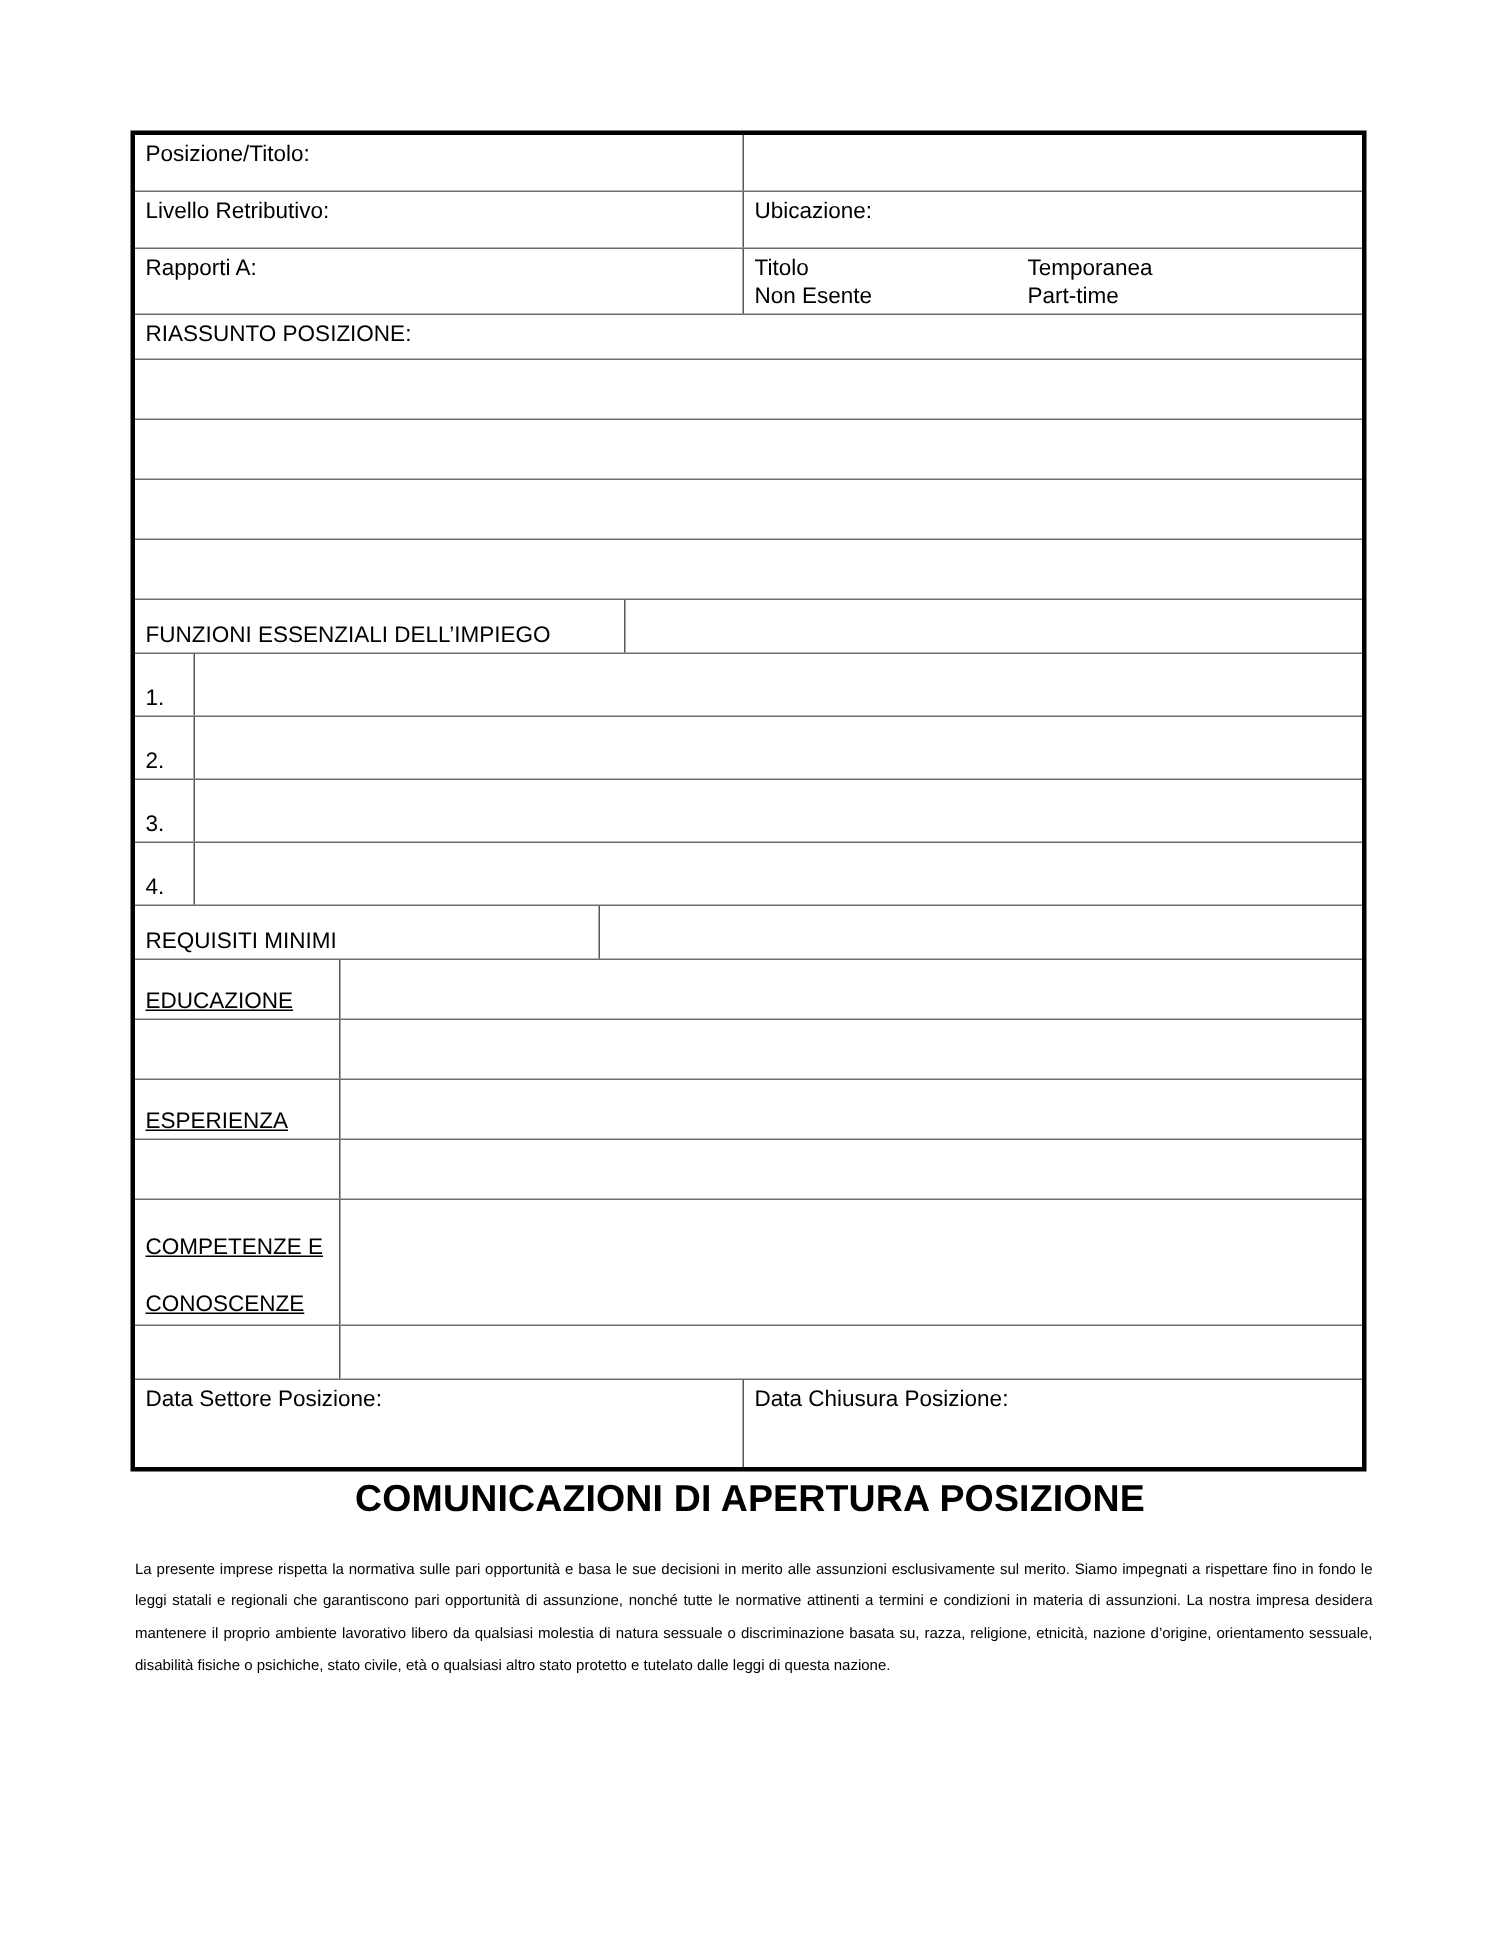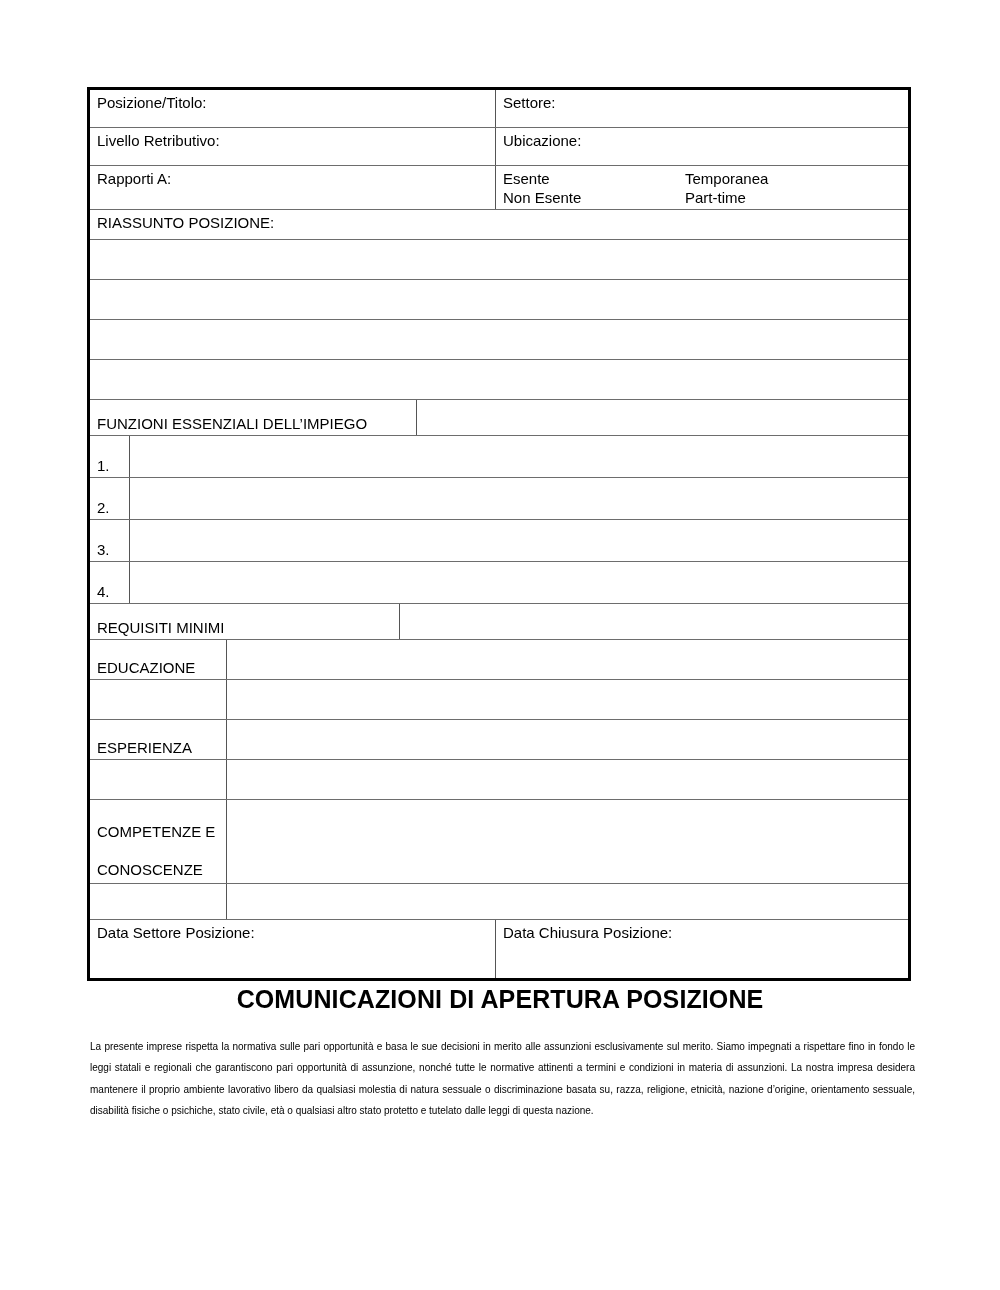--- a/index.html
+++ b/index.html
@@ -70,21 +70,21 @@
 
   
   .c-num  { width: 40px; }
   .c-numbody { width: 778px; }
 
   
   .c-req-left  { width: 310px; }
   .c-req-right { width: 508px; }
 
   
-  .c-sec-left  { width: 137px; }
+  .c-sec-left  { width: 137px; text-decoration: underline; }
   .c-sec-right { width: 662px; }
 
   
   .c-date-left  { width: 406px; }
   .c-date-right { width: 412px; }
 
   
   .bottom-text {
     display: flex;
     align-items: flex-end;
@@ -130,42 +130,39 @@
 <body>
 
 <div class="page">
 
   <div class="form-table">
 
     <div class="row h-38">
       <div class="cell c-left-top divider">
         <span class="label">Posizione/Titolo:</span>
       </div>
-      <div class="cell c-right-top">
-        <span class="label">Settore:</span>
-      </div>
     </div>
 
     <div class="row h-38">
       <div class="cell c-left-top divider">
         <span class="label">Livello Retributivo:</span>
       </div>
       <div class="cell c-right-top">
         <span class="label">Ubicazione:</span>
       </div>
     </div>
 
     <div class="row h-44">
       <div class="cell c-left-top divider">
         <span class="label">Rapporti A:</span>
       </div>
       <div class="cell c-right-top" style="padding-left:0;">
         <div class="sub2">
           <div class="s1" style="padding-left:7px;">
-            <span>Esente</span>
+            <span>Titolo</span>
           </div>
           <div class="s2">
             <span>Temporanea</span>
           </div>
         </div>
         <div class="sub2">
           <div class="s1" style="padding-left:7px;">
             <span>Non Esente</span>
           </div>
           <div class="s2">

